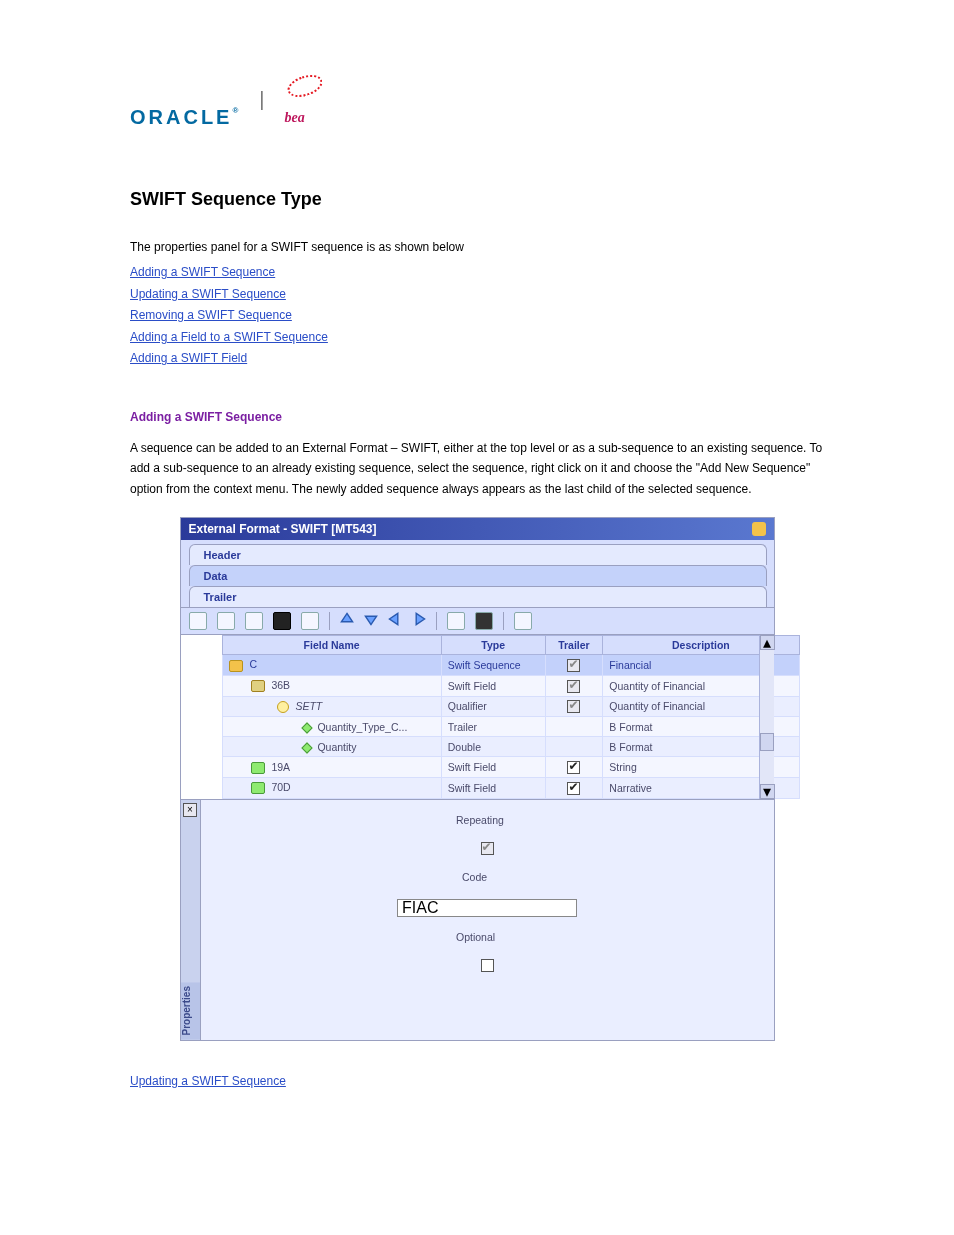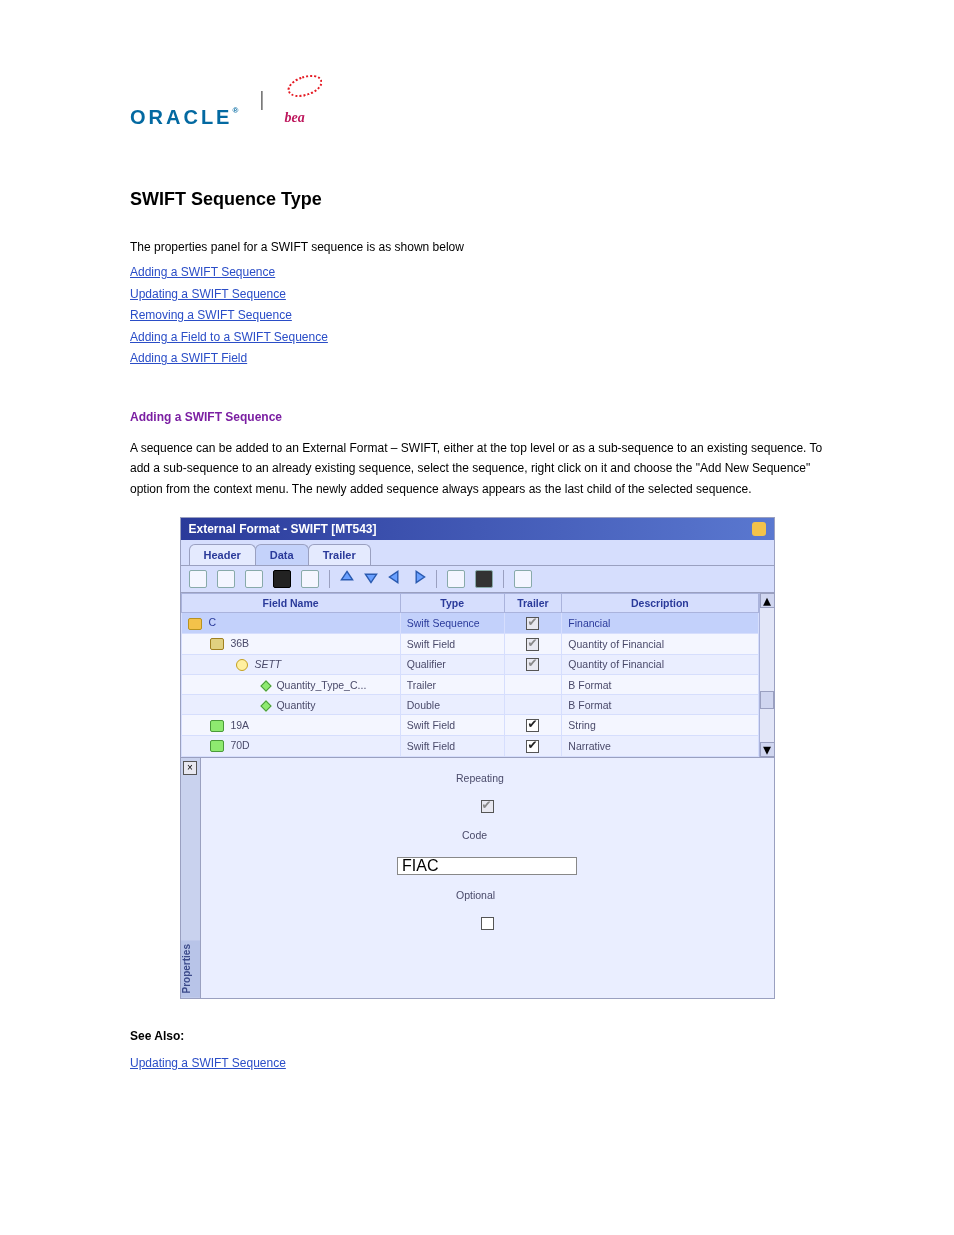--- a/index.html
+++ b/index.html
@@ -106,20 +106,21 @@
     align-items: center;
   }
   .ef-title .right-ico { width:14px;height:14px;background:#f3c24a;border-radius:3px; }
   .ef-tabs {
     background: #d6defd;
     border-bottom: 1px solid #9aa0c0;
     padding: 4px 8px 0 8px;
     display: flex;
     gap: 0;
     font-size: 11px;
+    flex-direction: column;
   }
   .ef-tab {
     padding: 4px 14px;
     border: 1px solid #9aa0c0;
     border-bottom: none;
     background: #e4eafe;
     color: #2a3a9a;
     font-weight: bold;
     border-radius: 6px 6px 0 0;
     margin-right: -1px;
@@ -143,20 +144,21 @@
     border-radius: 2px;
     background: #f4f6ff;
     position: relative;
   }
   .divider { width:1px; height:18px; background:#9aa0c0; }
   .arrow svg { width:14px;height:14px; }
   .ef-table {
     width: 100%;
     border-collapse: collapse;
     font-size: 10.5px;
+    margin-left: 41px;
   }
   .ef-table th {
     background: #d6defd;
     color: #2a3a9a;
     font-weight: bold;
     border: 1px solid #aab3dc;
     padding: 3px 6px;
     text-align: center;
   }
   .ef-table td {
@@ -399,18 +401,17 @@
         </div>
         <div class="prop-row">
           <label>Optional</label>
           <span class="cb"></span>
         </div>
         <div style="height:40px"></div>
       </div>
     </div>
   </div>
 
-  <div class="seealso-head">See Also:</div>
   <div class="seealso-list">
     <a href="#">Updating a SWIFT Sequence</a>
   </div>
 
 </div>
 
 </body></html>

